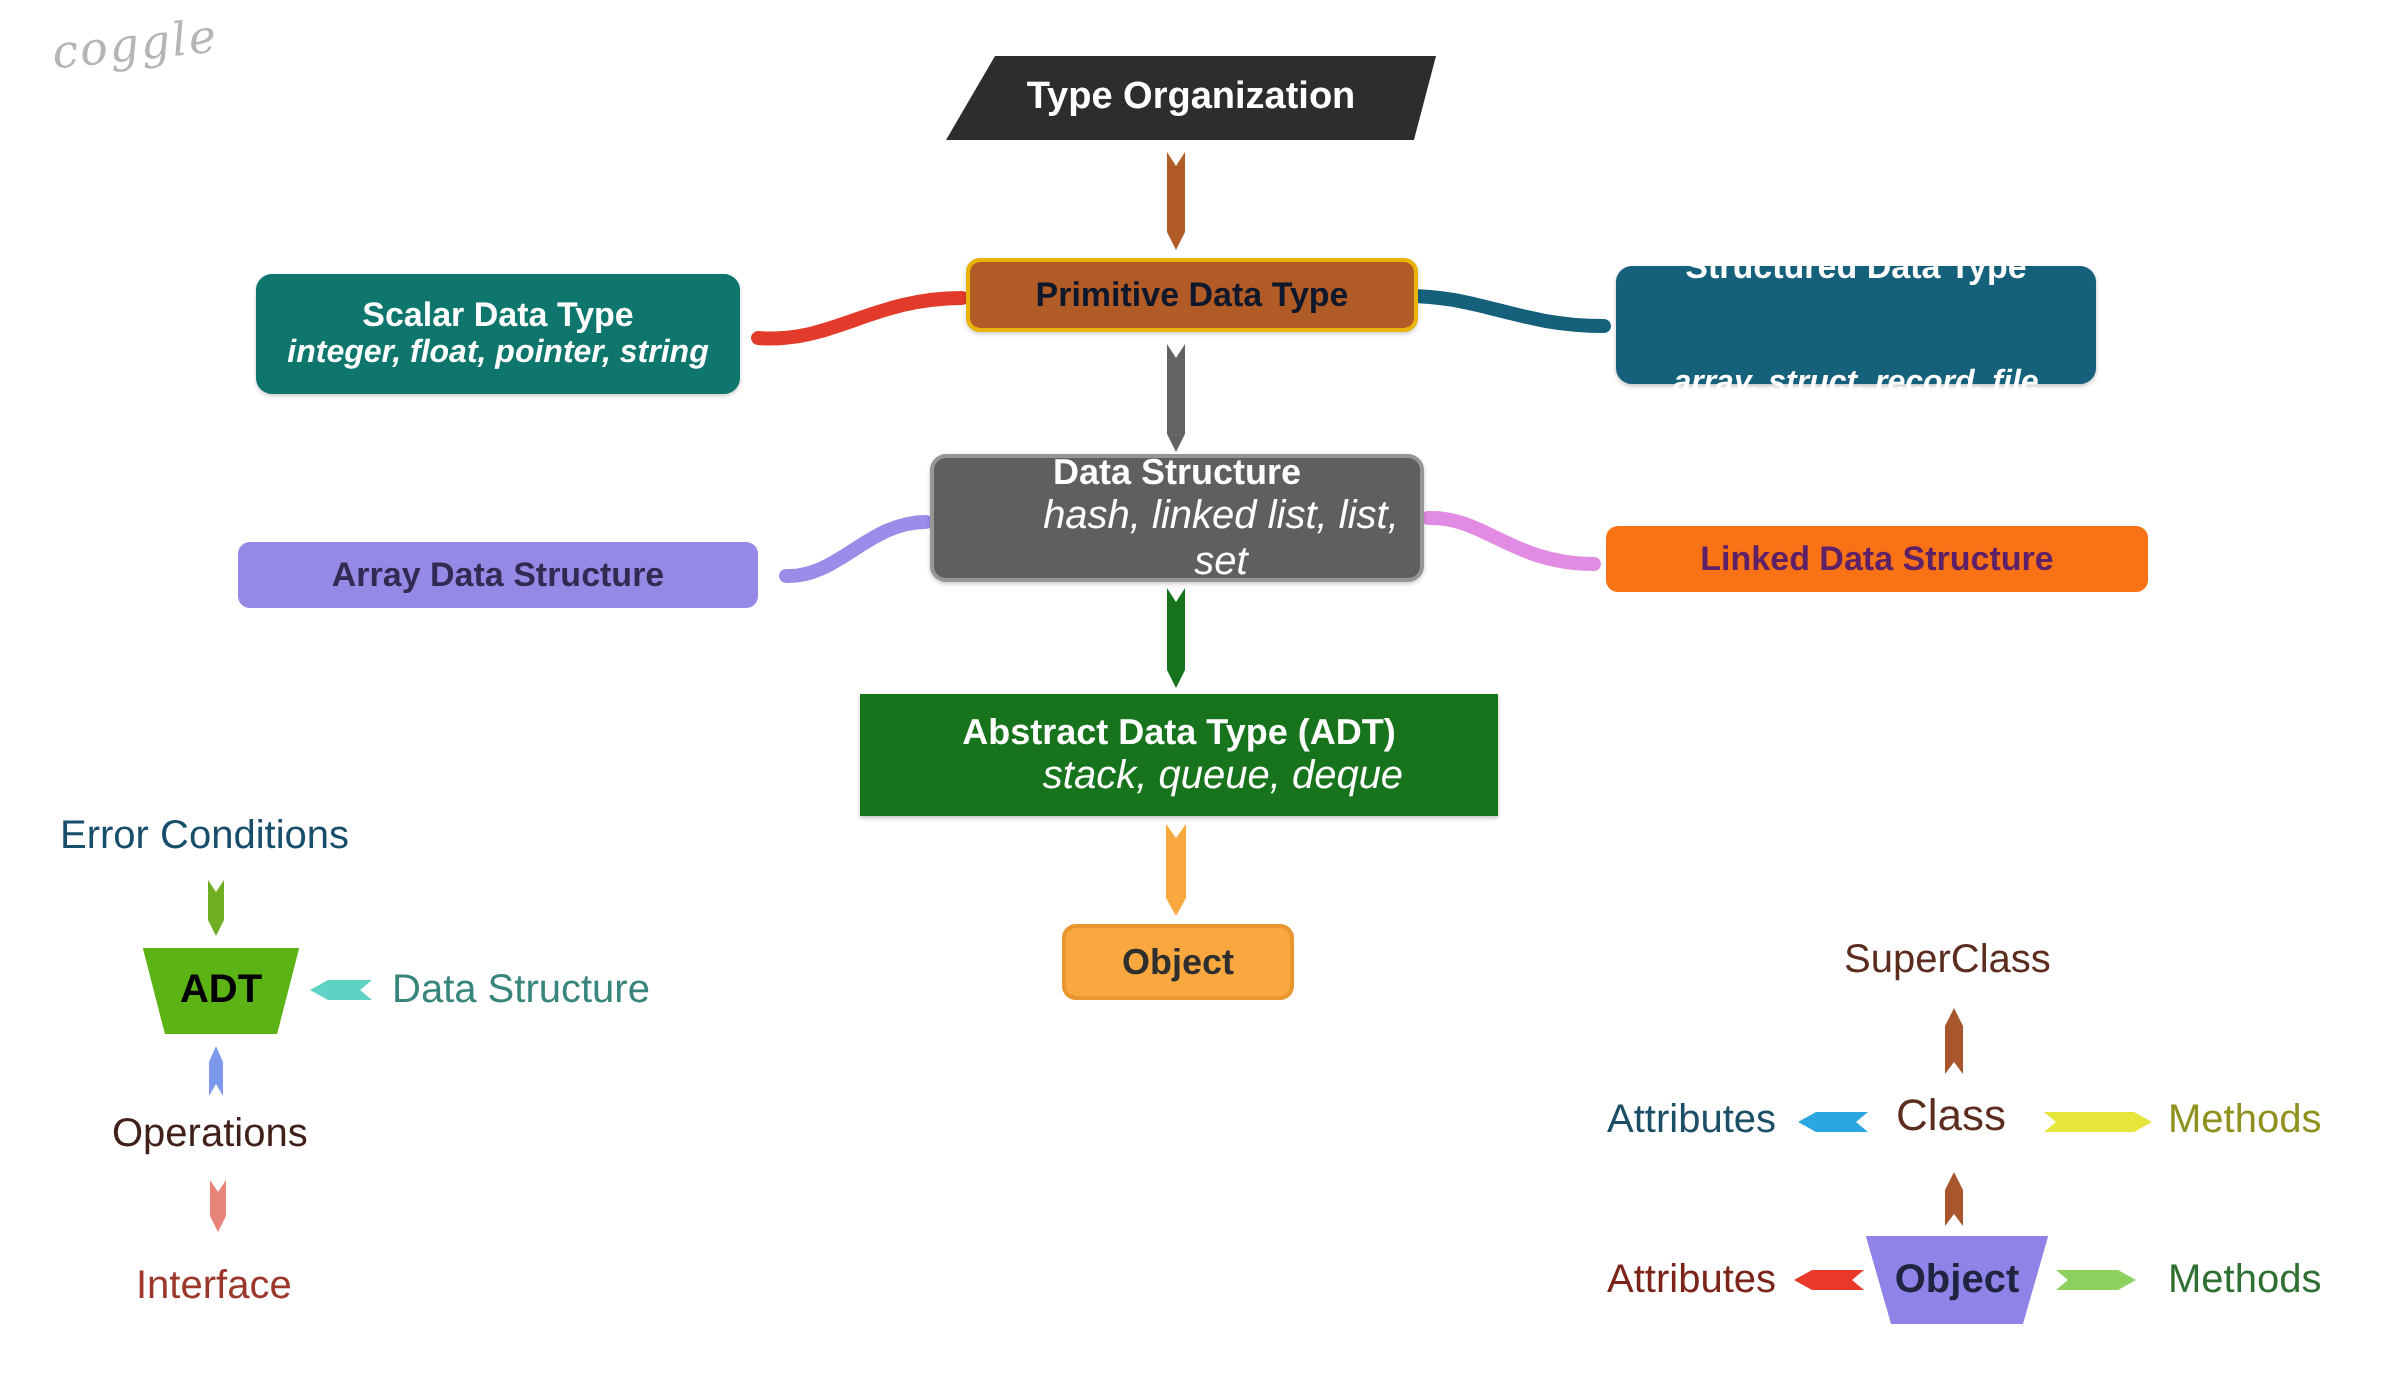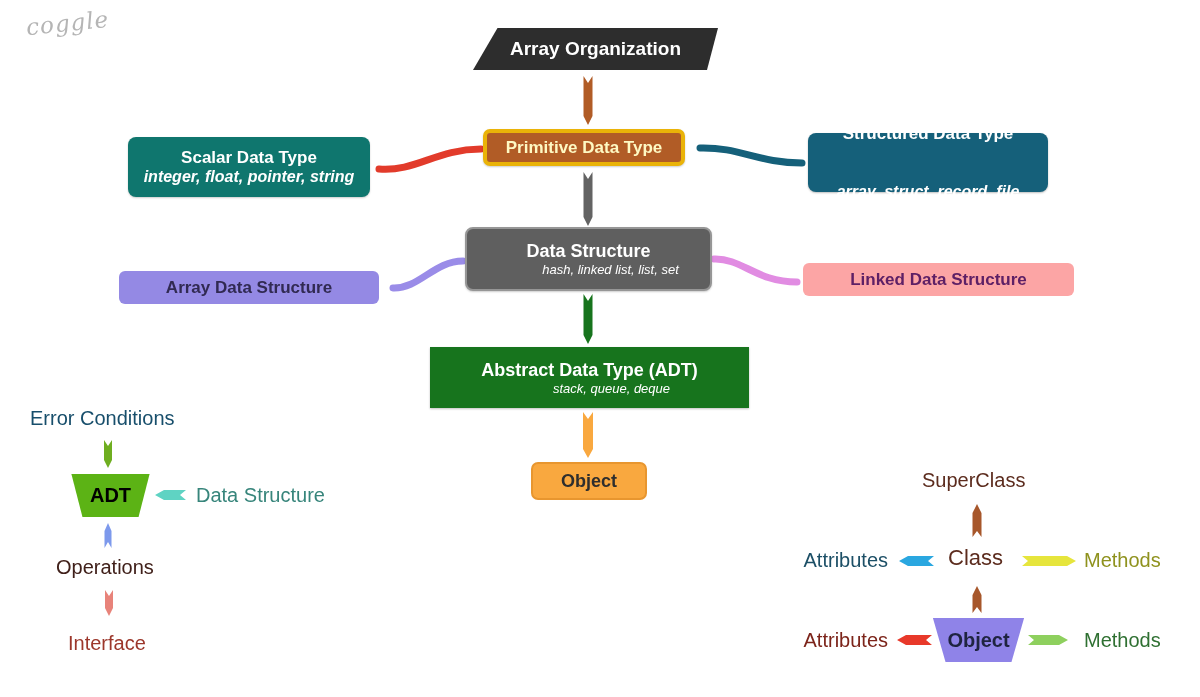--- a/index.html
+++ b/index.html
@@ -15,48 +15,48 @@
   }
   .node .title{font-weight:bold;}
   .node .subtitle{font-style:italic;}
   
   .n-dataorg{
     left:473px;top:28px;width:245px;height:42px;background:#2d2d2d;
     clip-path:polygon(10% 0,100% 0,95.5% 100%,0 100%);
     color:#ffffff;font-size:19px;
   }
   .n-primitive{
-    left:483px;top:129px;width:202px;height:37px;background:#b15c26;
-    border:4px solid #eab308;border-radius:7px;color:#fef9c3;font-size:17px;
+    left:483px;top:129px;width:226px;height:37px;background:#b15c26;
+    border:2px solid #eab308;border-radius:7px;color:#0f172a;font-size:17px;
     box-shadow:0 1px 2px rgba(0,0,0,.2);
   }
   .n-scalar{
     left:128px;top:137px;width:242px;height:60px;background:#0f766e;
     border-radius:8px;color:#ffffff;font-size:17px;
     box-shadow:0 1px 2px rgba(0,0,0,.2);
   }
   .n-scalar .subtitle,.n-structured .subtitle{font-size:16px;font-weight:bold;}
   .n-structured{
     left:808px;top:133px;width:240px;height:59px;background:#15607a;
     border-radius:8px;color:#ffffff;font-size:17px;
     box-shadow:0 1px 2px rgba(0,0,0,.25);
     gap:39px;
   }
   .n-datastructure{
     left:465px;top:227px;width:247px;height:64px;background:#5f5f5f;
     border:2px solid #969696;border-radius:8px;color:#ffffff;font-size:18px;
     box-shadow:0 1px 2px rgba(0,0,0,.2);
   }
-  .n-datastructure .subtitle,.n-adt .subtitle{font-size:13px;margin-left:44px;}
+  .n-datastructure .subtitle,.n-adt .subtitle{font-size:20px;margin-left:44px;}
   .n-array{
     left:119px;top:271px;width:260px;height:33px;background:#9489e4;
     border-radius:6px;color:#312a52;font-size:17px;
   }
   .n-linked{
-    left:803px;top:263px;width:271px;height:33px;background:#fca5a5;
+    left:803px;top:263px;width:271px;height:33px;background:#f97316;
     border-radius:6px;color:#5e2066;font-size:17px;
   }
   .n-adt{
     left:430px;top:347px;width:319px;height:61px;background:#17741d;
     border-radius:0;color:#ffffff;font-size:18px;
     box-shadow:0 1px 2px rgba(0,0,0,.25);
   }
   .n-objectmain{
     left:531px;top:462px;width:116px;height:38px;background:#f9a83f;
     border:2px solid #e8962f;border-radius:7px;color:#2e2e2e;font-size:18px;
@@ -119,21 +119,21 @@
     <path fill="#a7572b" d="M972.5 613 L977 607 L981.5 613 L981.5 595 L977 586 L972.5 595 Z"></path>
     <path fill="#2aa7e0" d="M934 556 L928 561 L934 566 L908 566 L899 561 L908 556 Z"></path>
     <path fill="#e6e53c" d="M1022 556 L1028 561 L1022 566 L1067 566 L1076 561 L1067 556 Z"></path>
     <path fill="#e8392a" d="M932 635 L926 640 L932 645 L906 645 L897 640 L906 635 Z"></path>
     <path fill="#8ed05e" d="M1028 635 L1034 640 L1028 645 L1059 645 L1068 640 L1059 635 Z"></path>
   </svg>
 
   <div class="watermark">coggle</div>
 
   <div class="node n-dataorg">
-    <span class="title">Array Organization</span>
+    <span class="title">Type Organization</span>
   </div>
 
   <div class="node n-primitive">
     <span class="title">Primitive Data Type</span>
   </div>
 
   <div class="node n-scalar">
     <span class="title">Scalar Data Type</span>
     <span class="subtitle">integer, float, pointer, string</span>
   </div>

